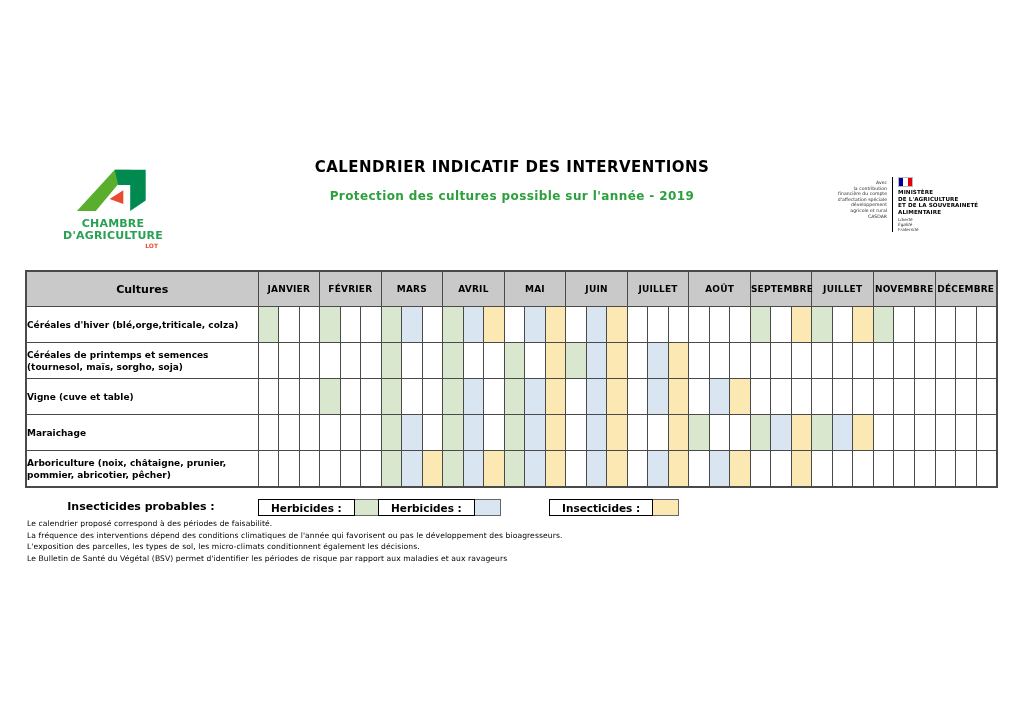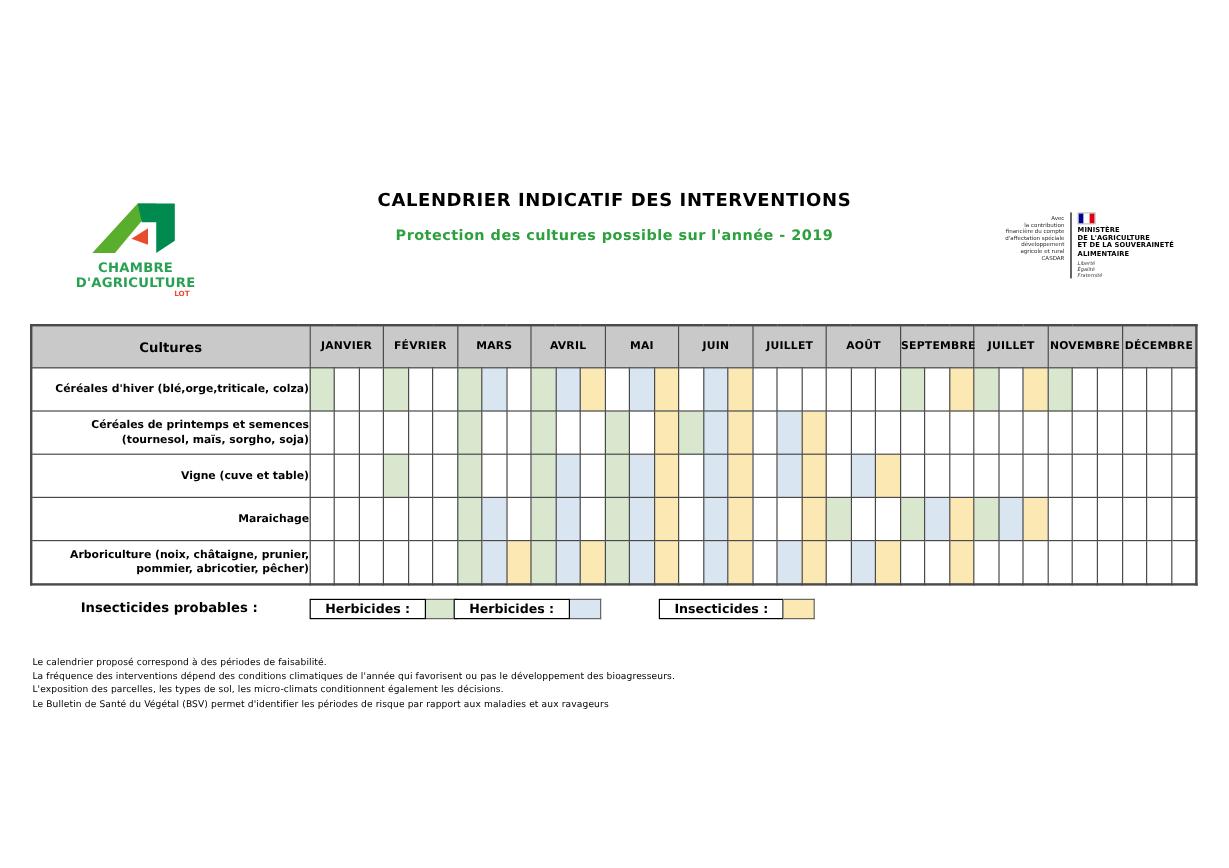--- a/index.html
+++ b/index.html
@@ -29,35 +29,35 @@
   .flag span{flex:1;height:100%;display:block;}
   .gov-name{font-size:5.6px;font-weight:bold;line-height:6.6px;color:#000;letter-spacing:.1px;}
   .motto{font-size:4.2px;font-style:italic;line-height:5px;color:#333;margin-top:2px;}
   
   .cal-wrap{position:absolute;left:25px;top:270px;}
   table.cal{border-collapse:collapse;table-layout:fixed;width:973px;border:2px solid #4a4a4a;}
   table.cal th,table.cal td{border:1px solid #4a4a4a;padding:0;}
   th.cultures-th{width:232px;background:#c9c9c9;font-size:11px;font-weight:bold;height:34px;border-right:2px solid #4a4a4a;}
   th.month-th{background:#c9c9c9;font-size:9px;font-weight:bold;letter-spacing:.2px;border-left:2px solid #4a4a4a;border-bottom:2px solid #4a4a4a;}
   td.crop-label{
-    font-size:9px;font-weight:bold;text-align:right;height:35px;
+    font-size:9px;font-weight:bold;text-align:left;height:35px;
     padding:0 3px;border-right:2px solid #4a4a4a;border-top:2px solid #4a4a4a;line-height:12px;
   }
   td.cal-cell{border-top:2px solid #4a4a4a;}
   td.month-start{border-left:2px solid #4a4a4a;}
   
   .applications{position:absolute;left:25px;top:500px;width:232px;text-align:center;font-size:11px;font-weight:bold;}
   .legend-item{position:absolute;top:499px;display:flex;height:17px;}
   .legend-label{
     border:1.5px solid #000;background:#fff;display:flex;align-items:center;justify-content:center;
     font-size:10.5px;font-weight:bold;padding:0 12px;box-sizing:border-box;
   }
   .legend-swatch{width:26px;height:100%;border:1px solid #666;border-left:none;box-sizing:border-box;}
   
-  .footnotes{position:absolute;left:27px;top:546px;font-size:7.6px;line-height:11.6px;color:#000;letter-spacing:.1px;}
+  .footnotes{position:absolute;left:27px;top:518px;font-size:7.6px;line-height:11.6px;color:#000;letter-spacing:.1px;}
 </style>
 </head>
 <body>
 
 <div class="title">CALENDRIER INDICATIF DES INTERVENTIONS</div>
 <div class="subtitle" style="color: rgb(44, 160, 60);">Protection des cultures possible sur l'année - 2019</div>
 
 <div class="org-logo">
   <svg width="86" height="52" viewBox="0 0 100 60">
     <polygon id="logo-leaf" points="8,52 52,4 70,4 30,52" fill="#5aae2e"></polygon>

